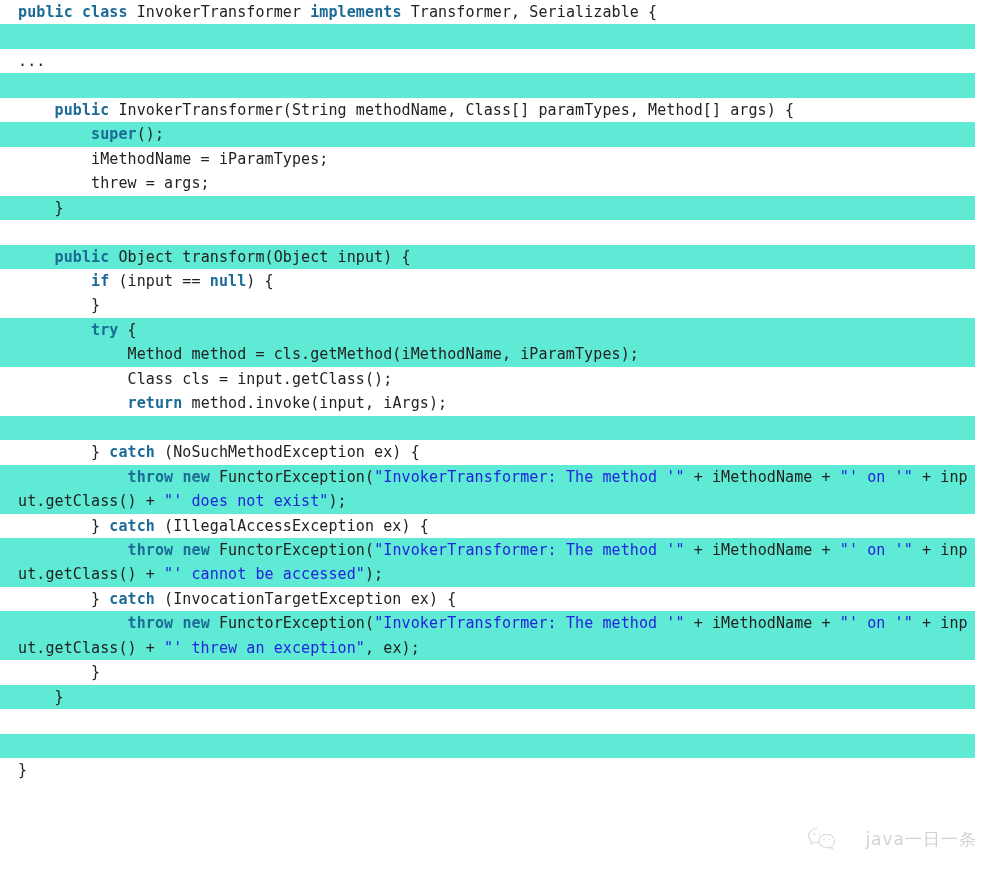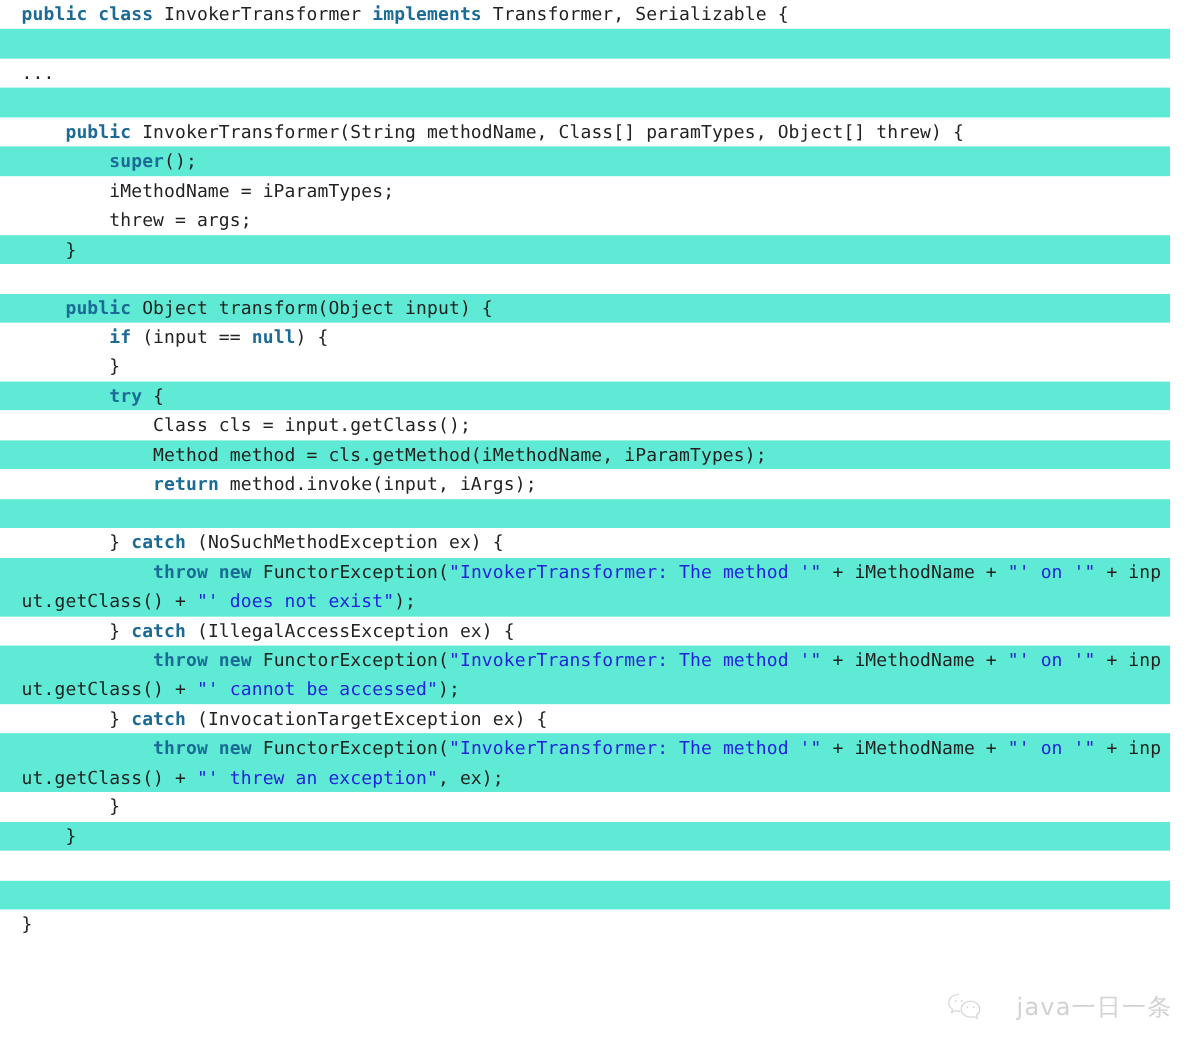--- a/index.html
+++ b/index.html
@@ -59,53 +59,53 @@
     top: 826px;
     display: flex;
     align-items: center;
     gap: 6px;
     opacity: 0.38;
     pointer-events: none;
     user-select: none;
   }
   #watermark .wm-text {
     font-family: "DejaVu Sans", "Liberation Sans", sans-serif;
-    font-size: 20px;
+    font-size: 17px;
     color: #8a8a8a;
     letter-spacing: 1px;
     line-height: 1;
     margin-left: 22px;
   }
   #watermark .wm-icon {
     width: 30px;
     height: 26px;
     display: block;
   }
 </style>
 </head>
 <body>
 
 <div id="code-block">
   <div id="code-lines">
       <div class="code-line plain"><span class="kw">public</span><span class="txt"> </span><span class="kw">class</span><span class="txt"> InvokerTransformer </span><span class="kw">implements</span><span class="txt"> Transformer, Serializable {</span></div>
       <div class="code-line stripe"><span class="txt"></span>&nbsp;</div>
       <div class="code-line plain"><span class="txt">...</span></div>
       <div class="code-line stripe"><span class="txt"></span>&nbsp;</div>
-      <div class="code-line plain"><span class="txt">    </span><span class="kw">public</span><span class="txt"> InvokerTransformer(String methodName, Class[] paramTypes, Object[] threw) {</span></div>
+      <div class="code-line plain"><span class="txt">    </span><span class="kw">public</span><span class="txt"> InvokerTransformer(String methodName, Class[] paramTypes, Method[] args) {</span></div>
       <div class="code-line stripe"><span class="txt">        </span><span class="kw">super</span><span class="txt">();</span></div>
       <div class="code-line plain"><span class="txt">        iMethodName = iParamTypes;</span></div>
       <div class="code-line plain"><span class="txt">        threw = args;</span></div>
       <div class="code-line stripe"><span class="txt">    }</span></div>
       <div class="code-line plain"><span class="txt"></span>&nbsp;</div>
       <div class="code-line stripe"><span class="txt">    </span><span class="kw">public</span><span class="txt"> Object transform(Object input) {</span></div>
       <div class="code-line plain"><span class="txt">        </span><span class="kw">if</span><span class="txt"> (input == </span><span class="kw">null</span><span class="txt">) {</span></div>
       <div class="code-line plain"><span class="txt">        }</span></div>
       <div class="code-line stripe"><span class="txt">        </span><span class="kw">try</span><span class="txt"> {</span></div>
+      <div class="code-line stripe"><span class="txt">            Method method = cls.getMethod(iMethodName, iParamTypes);</span></div>
       <div class="code-line plain"><span class="txt">            Class cls = input.getClass();</span></div>
-      <div class="code-line stripe"><span class="txt">            Method method = cls.getMethod(iMethodName, iParamTypes);</span></div>
       <div class="code-line plain"><span class="txt">            </span><span class="kw">return</span><span class="txt"> method.invoke(input, iArgs);</span></div>
       <div class="code-line stripe"><span class="txt"></span>&nbsp;</div>
       <div class="code-line plain"><span class="txt">        } </span><span class="kw">catch</span><span class="txt"> (NoSuchMethodException ex) {</span></div>
       <div class="code-line stripe wrap2"><span class="txt">            </span><span class="kw">throw</span><span class="txt"> </span><span class="kw">new</span><span class="txt"> FunctorException(</span><span class="str">"InvokerTransformer: The method '"</span><span class="txt"> + iMethodName + </span><span class="str">"' on '"</span><span class="txt"> + input.getClass() + </span><span class="str">"' does not exist"</span><span class="txt">);</span></div>
       <div class="code-line plain"><span class="txt">        } </span><span class="kw">catch</span><span class="txt"> (IllegalAccessException ex) {</span></div>
       <div class="code-line stripe wrap2"><span class="txt">            </span><span class="kw">throw</span><span class="txt"> </span><span class="kw">new</span><span class="txt"> FunctorException(</span><span class="str">"InvokerTransformer: The method '"</span><span class="txt"> + iMethodName + </span><span class="str">"' on '"</span><span class="txt"> + input.getClass() + </span><span class="str">"' cannot be accessed"</span><span class="txt">);</span></div>
       <div class="code-line plain"><span class="txt">        } </span><span class="kw">catch</span><span class="txt"> (InvocationTargetException ex) {</span></div>
       <div class="code-line stripe wrap2"><span class="txt">            </span><span class="kw">throw</span><span class="txt"> </span><span class="kw">new</span><span class="txt"> FunctorException(</span><span class="str">"InvokerTransformer: The method '"</span><span class="txt"> + iMethodName + </span><span class="str">"' on '"</span><span class="txt"> + input.getClass() + </span><span class="str">"' threw an exception"</span><span class="txt">, ex);</span></div>
       <div class="code-line plain"><span class="txt">        }</span></div>
       <div class="code-line stripe"><span class="txt">    }</span></div>

